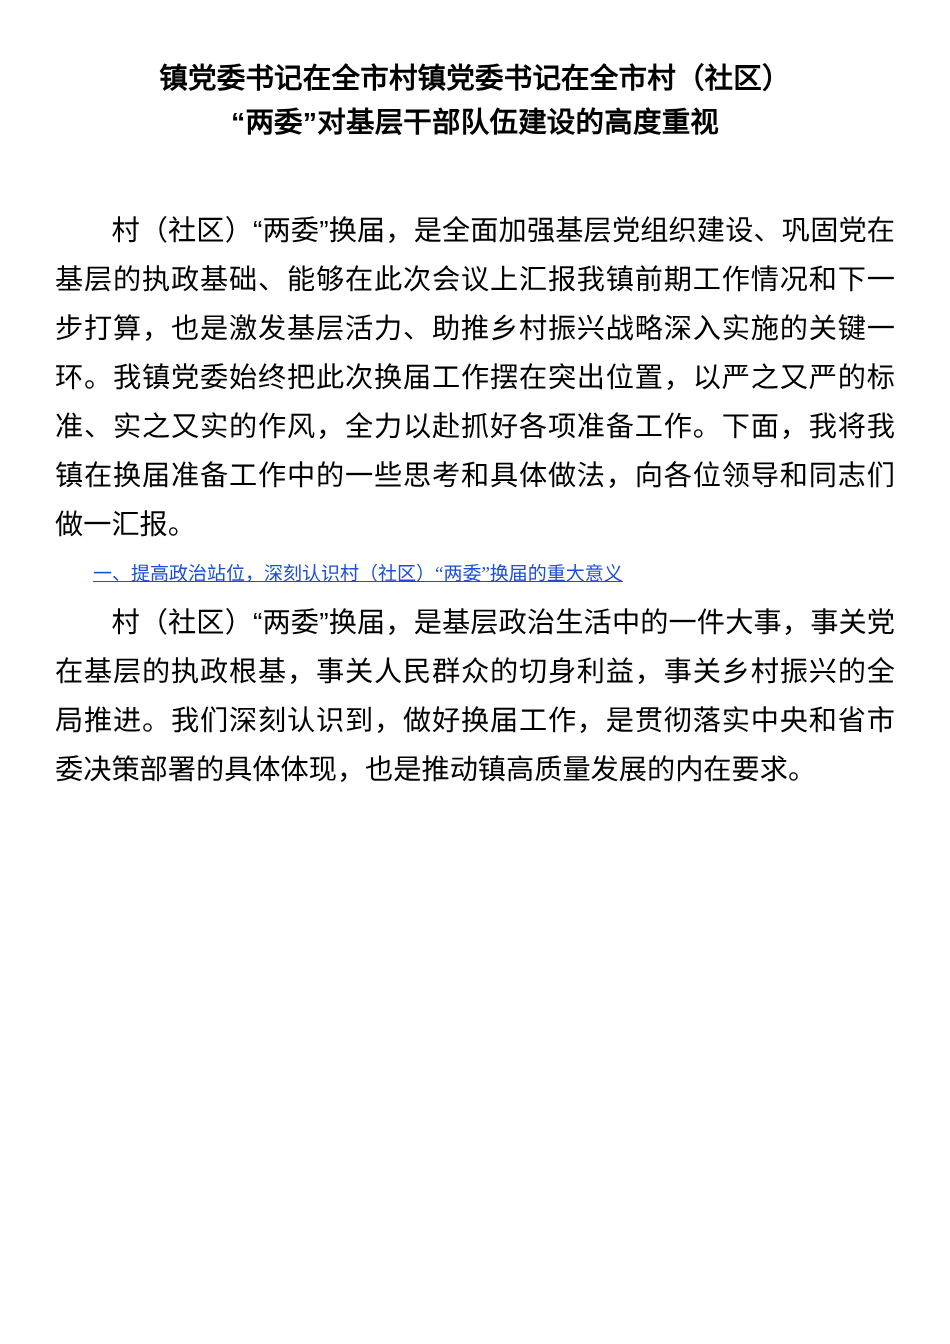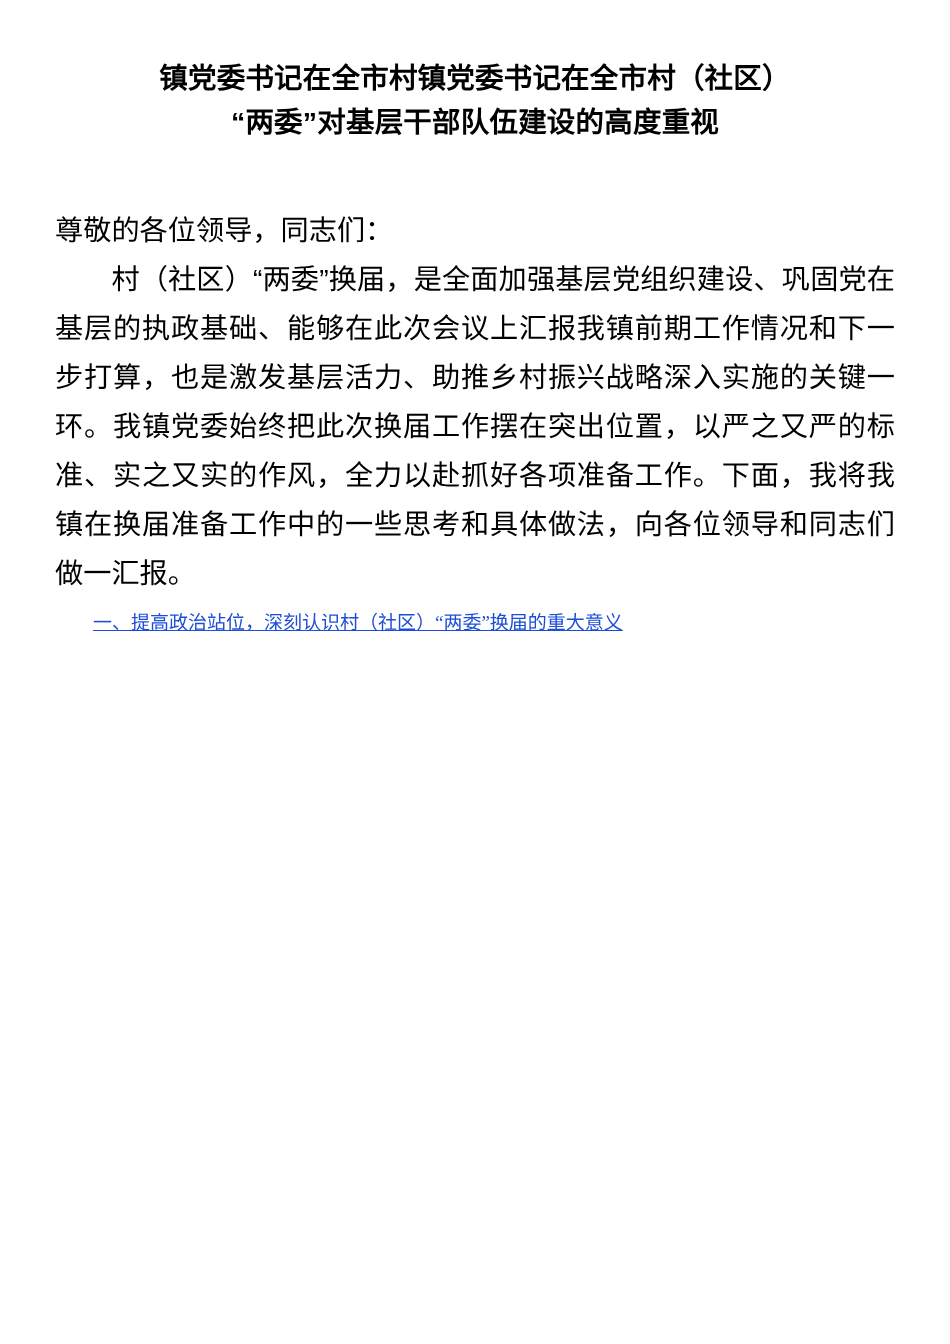--- a/index.html
+++ b/index.html
@@ -79,22 +79,22 @@
 <div class="page">
   <div class="doc-body">
 
     <h1 class="doc-title">
       <span class="title-line">镇党委书记在全市村镇党委书记在全市村（社区）</span>
       <span class="title-line">“两委”对基层干部队伍建设的高度重视</span>
     </h1>
 
     <div class="title-spacer"></div>
 
-    <p class="para">尊敬的各位领导，同志们：</p>
 
 
     <p class="para indent">村（社区）“两委”换届，是全面加强基层党组织建设、巩固党在基层的执政基础、能够在此次会议上汇报我镇前期工作情况和下一步打算，也是激发基层活力、助推乡村振兴战略深入实施的关键一环。我镇党委始终把此次换届工作摆在突出位置，以严之又严的标准、实之又实的作风，全力以赴抓好各项准备工作。下面，我将我镇在换届准备工作中的一些思考和具体做法，向各位领导和同志们做一汇报。</p>
 
     <p class="heading-para">一、提高政治站位，深刻认识村（社区）“两委”换届的重大意义</p>
 
+    <p class="para indent">村（社区）“两委”换届，是基层政治生活中的一件大事，事关党在基层的执政根基，事关人民群众的切身利益，事关乡村振兴的全局推进。我们深刻认识到，做好换届工作，是贯彻落实中央和省市委决策部署的具体体现，也是推动镇高质量发展的内在要求。</p>
 
   </div>
 </div>
 
 </body></html>

